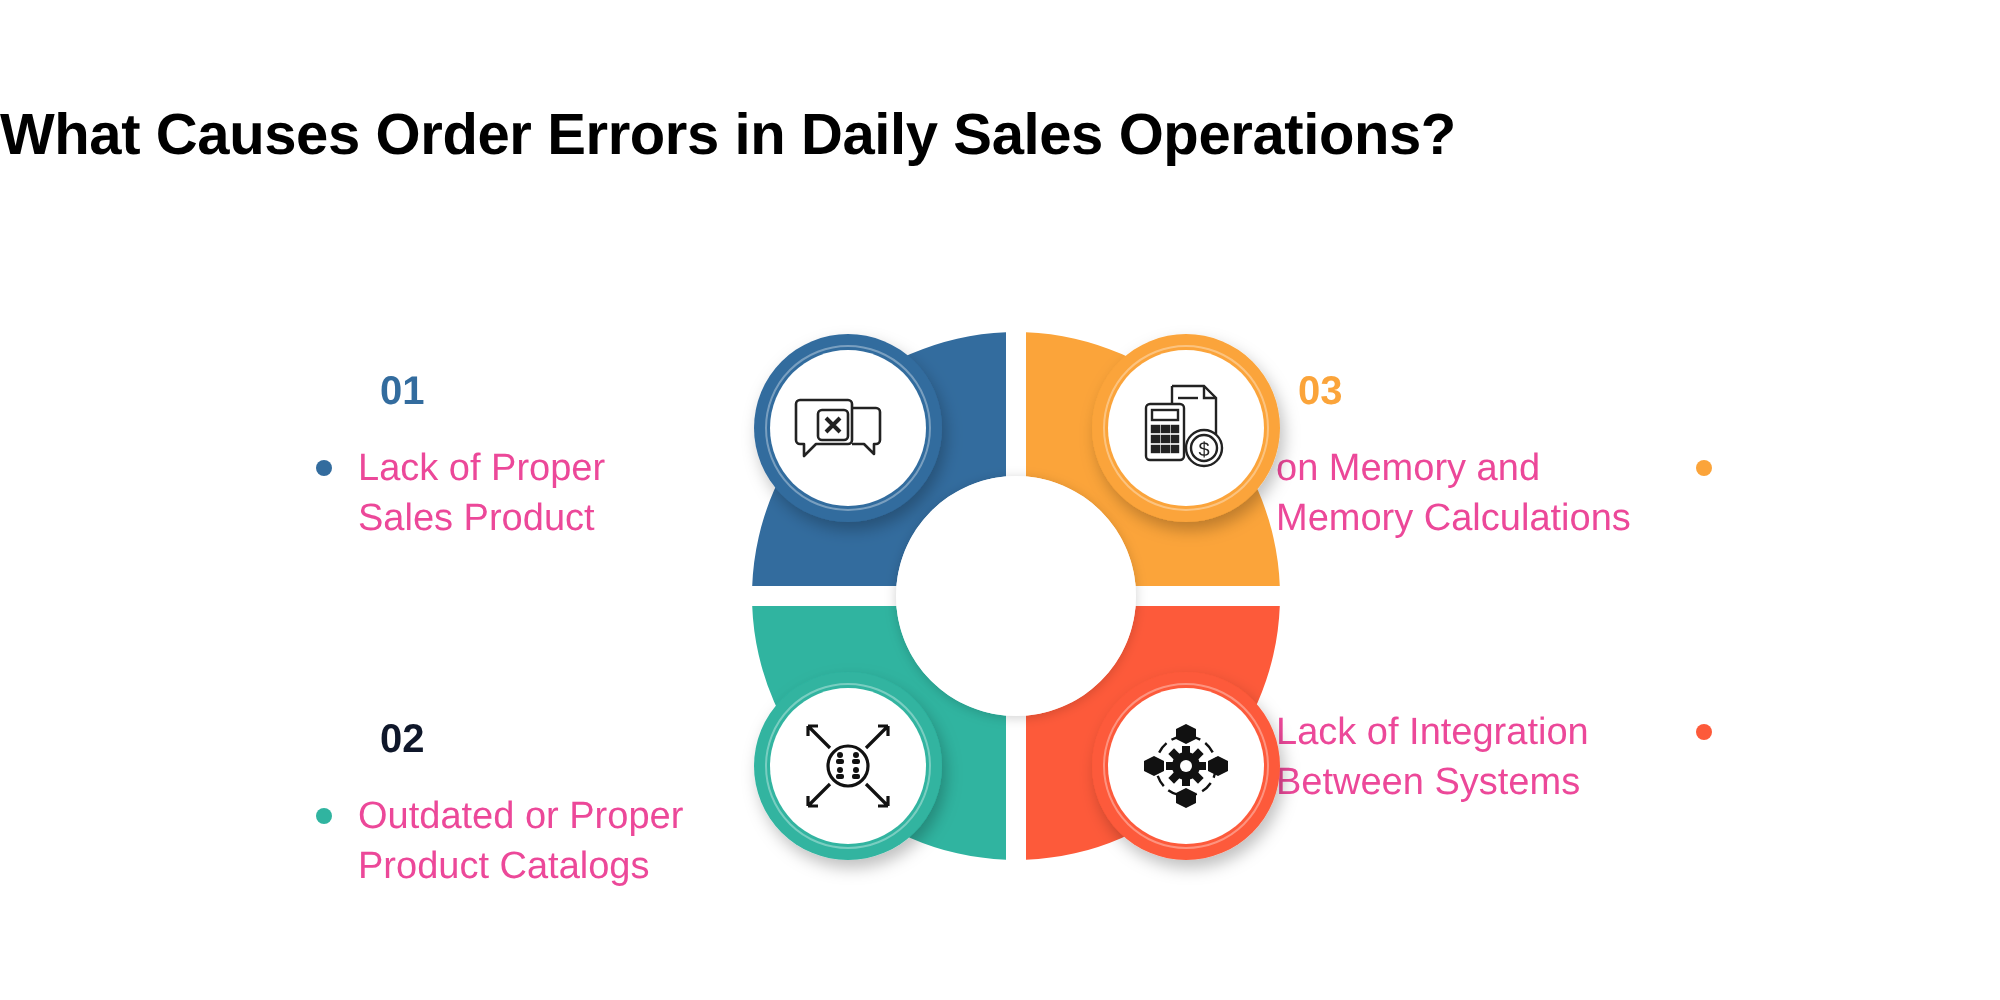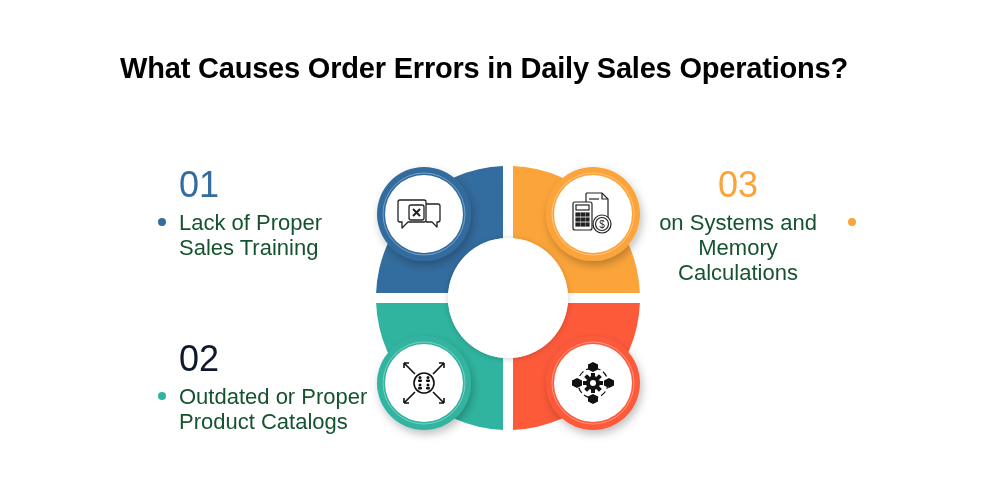--- a/index.html
+++ b/index.html
@@ -1,65 +1,70 @@
 <!DOCTYPE html>
 <html><head>
   <meta charset="utf-8">
   <style>
     html, body { margin: 0; padding: 0; background: #ffffff; }
     body { width: 1000px; height: 500px; position: relative; overflow: hidden;
            font-family: "Liberation Sans", sans-serif; color: #111; }
-    .title { position: absolute; left: 0; top: 52px; width: 848px; text-align: right;
+    .title { position: absolute; left: 0; top: 52px; width: 848px; text-align: left;
              font-family: "Liberation Sans", sans-serif; font-weight: 700; font-size: 29px;
              letter-spacing: -0.2px; color: #000; margin: 0; }
     .item { position: absolute; width: 200px; }
-    .num { font-weight: 400; font-size: 36px; line-height: 30px; margin: 0; }
-    .desc { font-size: 22px; line-height: 25px; color: #14532d; margin-top: 10px; position: relative; }
+    .num { font-weight: 700; font-size: 20px; line-height: 30px; margin: 11px; }
+    .desc { font-size: 19px; line-height: 25px; color: #ec4899; margin-top: 10px; position: relative; }
     .dot { position: absolute; width: 8px; height: 8px; border-radius: 50%; top: 8px; }
     .left .num, .left .desc { text-align: left; }
     .left .desc { padding-left: 0; }
     .left .dot { left: -21px; }
-    .right .num, .right .desc { text-align: center; }
+    .right .num, .right .desc { text-align: left; }
     .right .dot { right: -18px; }
     svg.ring { position: absolute; left: 0; top: 0; }
     .desc span { display: block; }
   </style>
 </head>
 <body>
 
 <h1 class="title">What Causes Order Errors in Daily Sales Operations?</h1>
 
 <div class="item left" style="left:179px; top:170px;">
   <div class="num" style="color:#336C9E">01</div>
   <div class="desc">
     <span class="dot" style="background:#336C9E"></span>
     <span>Lack of Proper</span>
-    <span>Sales Training</span>
+    <span>Sales Product</span>
   </div>
 </div>
 
 <div class="item left" style="left:179px; top:344px;">
   <div class="num" style="color:#0f172a">02</div>
   <div class="desc">
     <span class="dot" style="background:#30B4A0"></span>
     <span>Outdated or Proper</span>
     <span>Product Catalogs</span>
   </div>
 </div>
 
 <div class="item right" style="left:638px; top:170px;">
   <div class="num" style="color:#FBA43A">03</div>
   <div class="desc">
     <span class="dot" style="background:#FBA43A"></span>
-    <span>on Systems and</span>
+    <span>on Memory and</span>
     <span>Memory Calculations</span>
   </div>
 </div>
 
 <div class="item right" style="left:638px; top:344px;">
+  <div class="desc">
+    <span class="dot" style="background:#FD5A3A"></span>
+    <span>Lack of Integration</span>
+    <span>Between Systems</span>
+  </div>
 </div>
 
 <svg class="ring" width="1000" height="500" viewBox="0 0 1000 500">
   <defs>
     <filter id="sh" x="-30%" y="-30%" width="160%" height="160%">
       <feDropShadow dx="2" dy="4" stdDeviation="4" flood-color="#000" flood-opacity="0.25"></feDropShadow>
     </filter>
     <filter id="sh2" x="-30%" y="-30%" width="160%" height="160%">
       <feDropShadow dx="0" dy="1" stdDeviation="3" flood-color="#000" flood-opacity="0.18"></feDropShadow>
     </filter>

